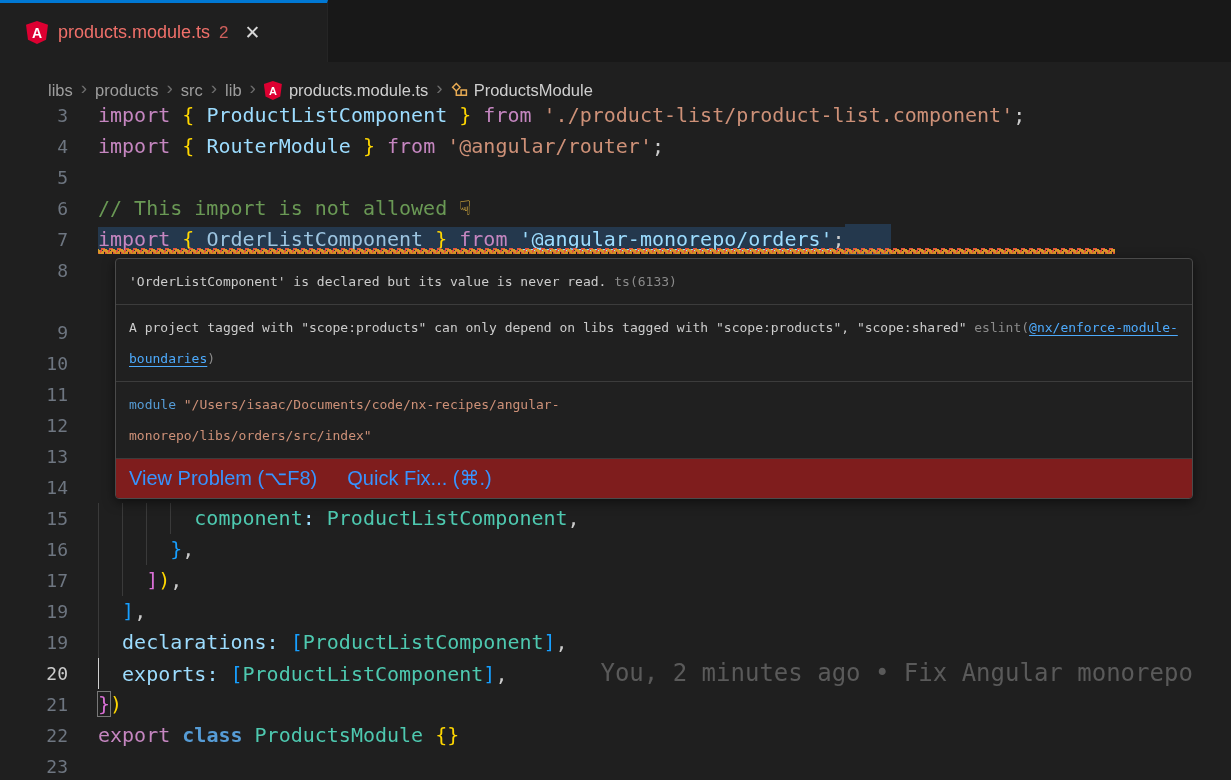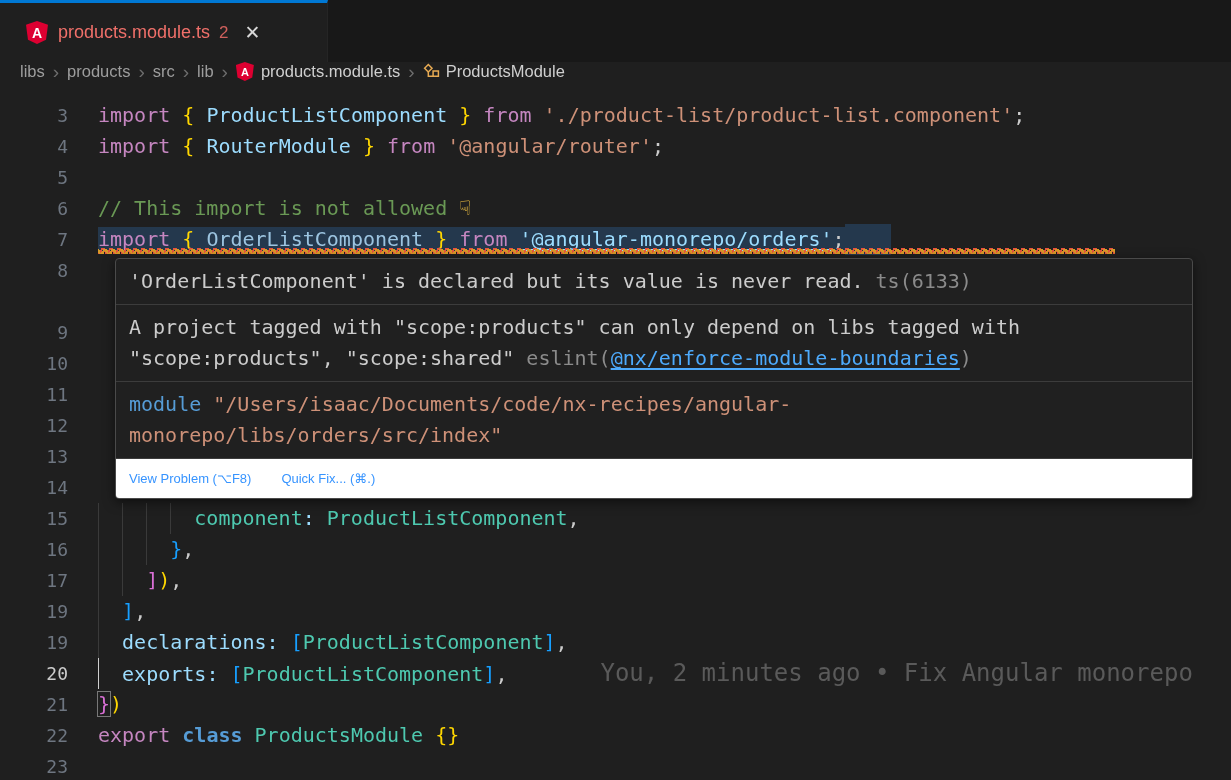--- a/index.html
+++ b/index.html
@@ -13,22 +13,22 @@
     padding:0 14px 0 26px; cursor:pointer; }
   .ng-icon { width:22px; height:23px; background:#dd0031; color:#fff;
     clip-path:polygon(50% 0,100% 16%,91% 81%,50% 100%,9% 81%,0 16%);
     display:flex; align-items:center; justify-content:center;
     font-weight:bold; font-size:14px; flex:none; }
   .tab-title { color:#f0706a; font-size:18px; margin-left:10px; white-space:nowrap; }
   .tab-badge { color:#d0605c; font-size:17px; margin-left:9px; }
   .tab-close { color:#d7d7d7; font-size:19px; margin-left:16px; cursor:pointer; }
 
   
-  .breadcrumb { height:38px; background:#1f1f1f; display:flex; align-items:flex-start;
-    padding-left:20px; font-size:16.5px; color:#9d9d9d; }
+  .breadcrumb { height:38px; background:#1f1f1f; display:flex; align-items:flex-end;
+    padding-left:32px; font-size:16.5px; color:#9d9d9d;margin-left:16px; }
   .crumb { cursor:pointer; white-space:nowrap; }
   .crumb.light { color:#cfcfcf; }
   .crumb-sep { color:#6e6e6e; font-size:19px; margin:0 8px; position:relative; top:-1px; }
   .bc-ng { width:18px; height:19px; font-size:11px; margin-right:7px; }
   .bc-class-icon { width:17px; height:17px; margin-right:6px; flex:none; }
   .crumb-file, .crumb-symbol { display:flex; align-items:center; cursor:pointer; }
 
   
   .editor { position:relative; }
   .row { height:31px; display:flex; font-family:"DejaVu Sans Mono", monospace;
@@ -60,24 +60,24 @@
       linear-gradient(135deg, transparent 62%, #e8543f 62% 88%, transparent 88%);
     background-size:8px 6px;
     background-position:2px 1px,6px 1px,0 0,4px 0;
     background-repeat:repeat-x; }
 
   
   .hover-popup { position:absolute; left:115px; top:258px; width:1078px;
     background:#202020; border:1px solid #4a4a4a; border-radius:4px;
     box-shadow:0 3px 12px rgba(0,0,0,.55); z-index:30; overflow:hidden;
     font-family:"DejaVu Sans Mono", monospace; color:#cccccc; }
-  .hsec { padding:7px 13px; border-bottom:1px solid #3c3c3c; font-size:20px;
+  .hsec { padding:7px 13px; border-bottom:1px solid #3c3c3c; font-size:13px;
     line-height:31px; }
-  .hstatus { background:#ffffff; padding:4px 13px; font-family:"Liberation Sans", sans-serif;
-    font-size:13px; line-height:31px; display:flex; }
+  .hstatus { background:#7f1d1d; padding:4px 13px; font-family:"Liberation Sans", sans-serif;
+    font-size:20px; line-height:31px; display:flex; }
   .dimtext { color:#8b8b8b; }
   .hlink { color:#4daafc; text-decoration:underline; text-underline-offset:3px; cursor:pointer; }
   .hkw { color:#569cd6; } .hstr { color:#ce9178; }
   .action { color:#3794ff; margin-right:30px; cursor:pointer; }
 </style>
 </head>
 <body>
 
 <div class="tabbar">
   <div class="tab">

